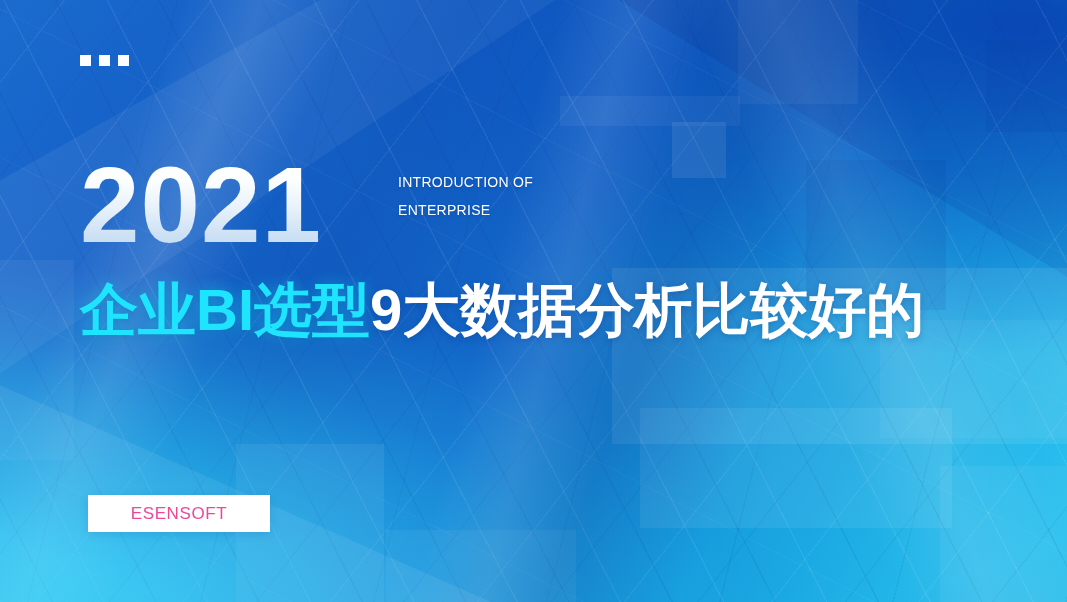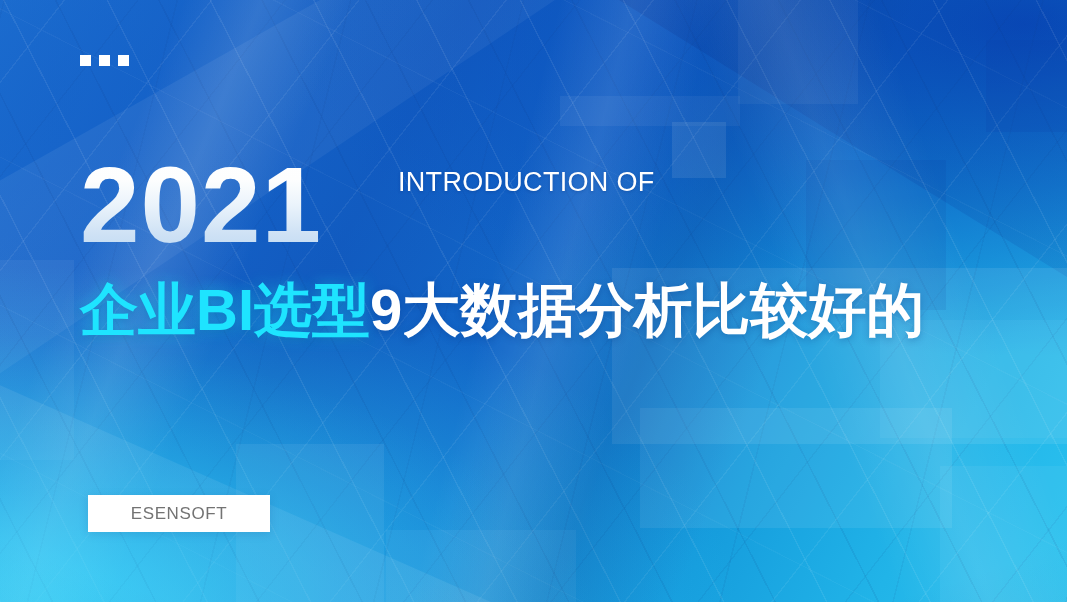--- a/index.html
+++ b/index.html
@@ -147,21 +147,21 @@
     color: transparent;
     -webkit-text-fill-color: transparent;
     text-shadow: none;
     white-space: nowrap;
   }
 
   .eyebrow {
     position: absolute;
     left: 398px; top: 168px;
     color: #ffffff;
-    font-size: 27px;
+    font-size: 14px;
     line-height: 28px;
     letter-spacing: .3px;
     font-weight: 400;
     text-shadow: 0 1px 3px rgba(6,40,110,.28);
   }
   .eyebrow div { white-space: nowrap; }
 
   .headline {
     position: absolute;
     left: 80px; top: 274px;
@@ -183,21 +183,21 @@
     position: absolute;
     left: 88px; top: 495px;
     width: 182px; height: 37px;
     background: #ffffff;
     display: flex;
     align-items: center;
     justify-content: center;
     box-shadow: 0 2px 9px rgba(6,40,110,.13);
   }
   .badge span {
-    color: #737373;
+    color: #ec4899;
     font-size: 17px;
     letter-spacing: .6px;
     font-weight: 400;
   }
 </style>
 </head>
 <body>
 
 <div id="slide">
 
@@ -236,20 +236,21 @@
     <div class="dots">
       <i></i>
       <i></i>
       <i></i>
     </div>
 
     <div class="year">2021</div>
 
     <div class="eyebrow">
       <div>INTRODUCTION OF</div>
+      <div>ENTERPRISE</div>
     </div>
 
     <div class="headline">
       <span class="hl-accent">企业BI选型</span><span>9大数据分析比较好的</span>
     </div>
 
     <div class="badge">
       <span>ESENSOFT</span>
     </div>
 

